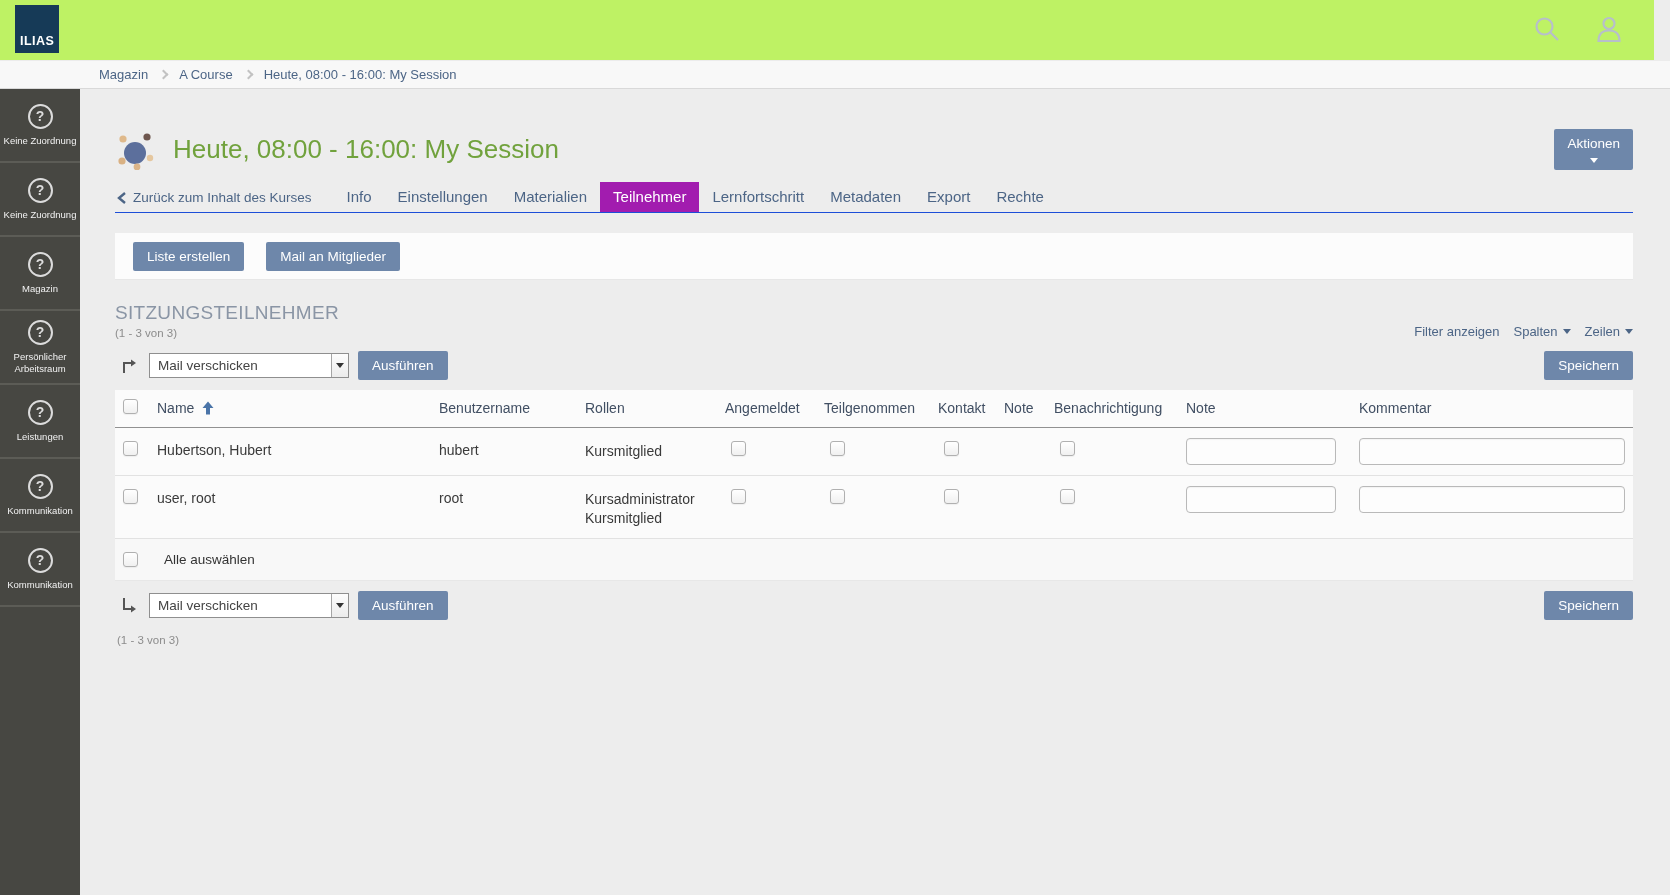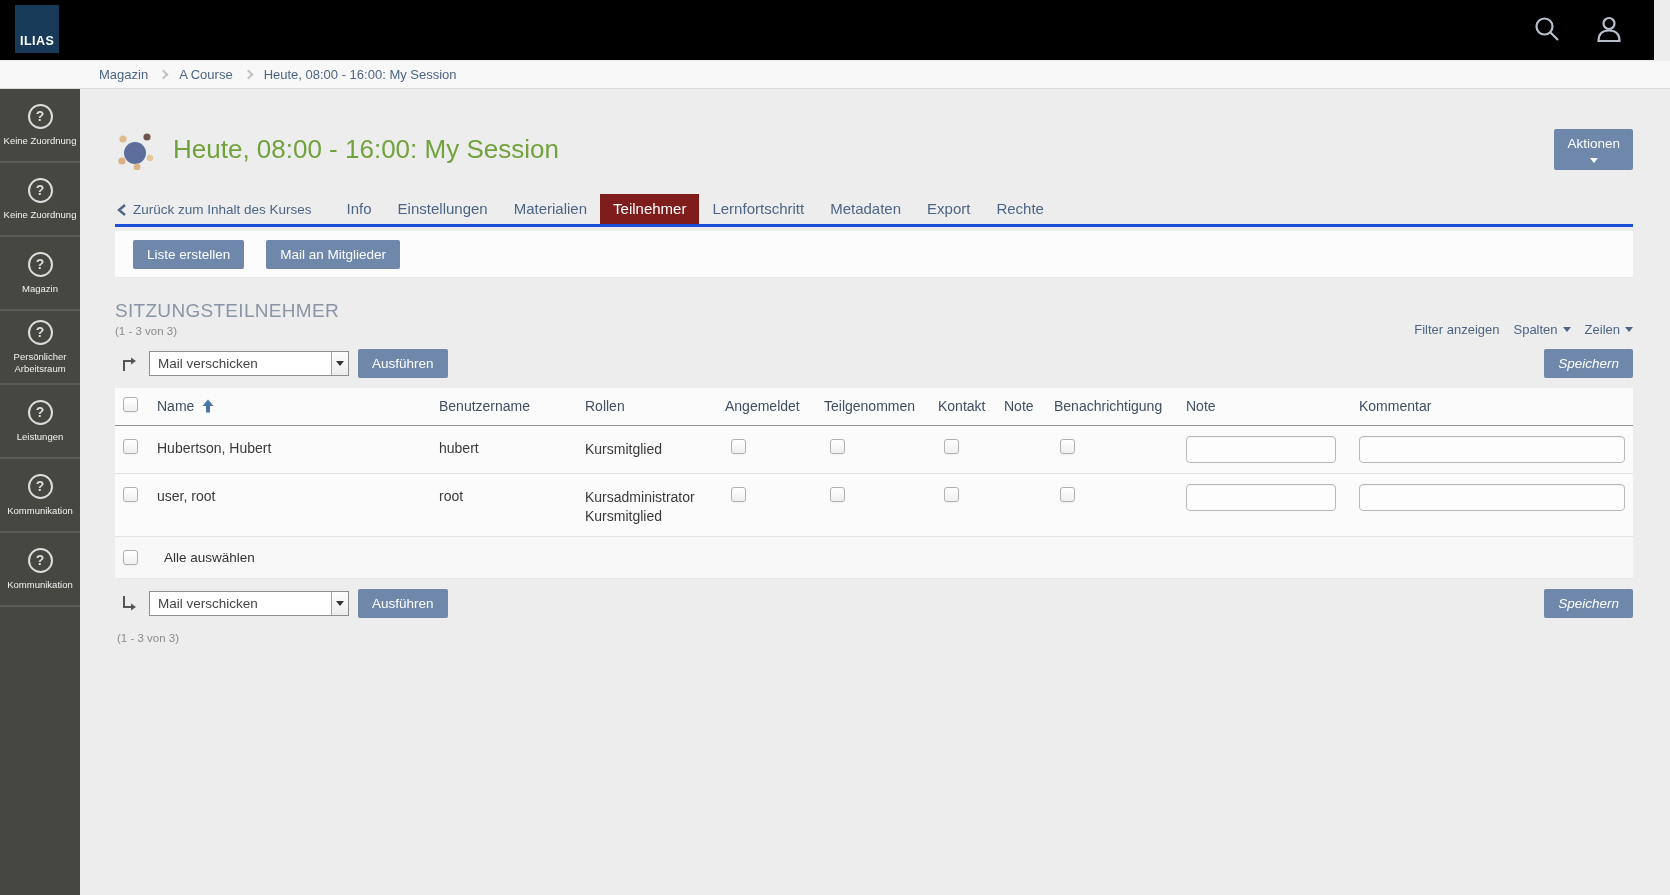--- a/index.html
+++ b/index.html
@@ -1,21 +1,21 @@
 <!DOCTYPE html>
 <html><head>
 <meta charset="utf-8">
 <style>
   * { margin:0; padding:0; box-sizing:border-box; }
   html,body { background:#ededed; }
   body { font-family:"Liberation Sans","DejaVu Sans",sans-serif; width:1670px; height:895px; overflow:hidden; }
   .app { position:relative; width:1670px; height:895px; background:#ededed; }
 
   
-  .topbar { position:absolute; top:0; left:0; right:16px; height:60px; background:#000000; z-index:5; }
+  .topbar { position:absolute; top:0; left:0; right:16px; height:60px; background:#bef264; z-index:5; }
   .logo { position:absolute; left:15px; top:5px; width:44px; height:48px; background:#163a57; color:#fff;
           display:flex; align-items:flex-end; padding:0 0 5px 5px; font-size:12.5px; font-weight:bold; letter-spacing:.5px; }
   .top-icons { position:absolute; right:30px; top:14px; display:flex; gap:32px; align-items:center; }
   .top-icons svg { display:block; }
 
   
   .breadcrumb { position:absolute; top:60px; left:0; right:0; height:29px; background:#f8f8f8;
                 border-top:1px solid #ececec; border-bottom:1px solid #d9d9d9; display:flex; align-items:center;
                 padding-left:99px; font-size:13px; }
   .crumb { color:#4c6586; text-decoration:none; cursor:pointer; }
@@ -36,52 +36,52 @@
 
   .title-row { margin-top:40px; display:flex; align-items:center; }
   .obj-icon { width:40px; height:40px; margin-right:18px; }
   .page-title { font-size:26px; color:#71a23d; font-weight:400; }
   .actions-btn { margin-left:auto; background:#6e87aa; color:#fff; font-size:13.5px; border:none;
                  padding:7px 13px; border-radius:2px; cursor:pointer; display:flex; align-items:center; gap:7px;flex-direction:column; }
   .caret { width:0; height:0; border-left:4px solid transparent; border-right:4px solid transparent;
            border-top:5px solid currentColor; display:inline-block; }
 
   
-  .tabbar { margin-top:24px; border-bottom:3px solid #1d4ed8; display:flex; align-items:flex-end; }
+  .tabbar { margin-top:12px; border-bottom:1px solid #1d4ed8; display:flex; align-items:flex-end; }
   .back-tab { display:flex; align-items:center; gap:7px; color:#4c6586; font-size:13.5px; padding:6px 10px 7px 2px;
               cursor:pointer; margin-right:12px; }
   .tab { color:#4c6586; font-size:15px; padding:6px 13px 7px; cursor:pointer; }
-  .tab.active { background:#7f1d1d; color:#fff; }
+  .tab.active { background:#a21caf; color:#fff; }
   .subtabs { margin-top:9px; display:flex; gap:26px; padding-left:4px; }
   .subtab { color:#4c6586; font-size:13px; cursor:pointer; }
   .subtab.active { text-decoration:underline; }
 
   
-  .toolbar { margin-top:4px; background:#fcfcfc; border-bottom:1px solid #e7e7e7; height:47px;
+  .toolbar { margin-top:20px; background:#fcfcfc; border-bottom:1px solid #e7e7e7; height:47px;
              display:flex; align-items:center; gap:22px; padding-left:18px; }
   .btn { background:#6e87aa; color:#fff; border:none; font-size:13.5px; padding:7px 14px; border-radius:2px; cursor:pointer; }
 
   
   .section-head { margin-top:22px; display:flex; align-items:flex-end; }
   .section-title { font-size:19px; color:#8a95a5; letter-spacing:.3px; font-weight:400; }
   .filter-links { margin-left:auto; display:flex; align-items:center; gap:14px; font-size:13px; color:#4c6586; }
   .filter-links .lnk { cursor:pointer; display:flex; align-items:center; gap:5px; }
   .count { font-size:11.5px; color:#8c8c8c; margin-top:3px; }
 
   
   .cmd-row { display:flex; align-items:center; margin-top:10px; padding:2px 0 10px 4px; }
   .cmd-row.bottom { margin-top:0; padding:10px 0 2px 4px; }
   .cmd-icon { margin-right:12px; display:flex; }
   .selectbox { width:200px; height:25px; background:#fff; border:1px solid #8f8f8f; display:flex; align-items:stretch; cursor:pointer; }
   .selectbox .val { flex:1; font-size:13.5px; color:#444; display:flex; align-items:center; padding-left:8px; }
   .selectbox .arrow-zone { width:17px; border-left:1px solid #a5a5a5; background:linear-gradient(#fdfdfd,#ececec);
                            display:flex; align-items:center; justify-content:center; }
   .selectbox .arrow-zone .caret { border-top-color:#333; }
   .exec-btn { margin-left:9px; }
-  .save-btn { margin-left:auto;font-style:italic; }
+  .save-btn { margin-left:auto; }
 
   
   table { border-collapse:collapse; table-layout:fixed; width:1518px; }
   thead td { background:#fbfbfb; border-bottom:1px solid #919191; height:37px; font-size:14px; color:#414f63;
              vertical-align:middle; padding-left:2px; }
   .th-name { display:flex; align-items:center; gap:8px; cursor:pointer; color:#414f63; }
   tbody tr { border-bottom:1px solid #e2e2e2; }
   tbody tr.odd  td { background:#fbfbfb;margin-top:19px; }
   tbody tr.even td { background:#f4f4f4; }
   tbody td { vertical-align:top; font-size:14px; color:#3a3a3a; padding:14px 4px 10px 2px; }

